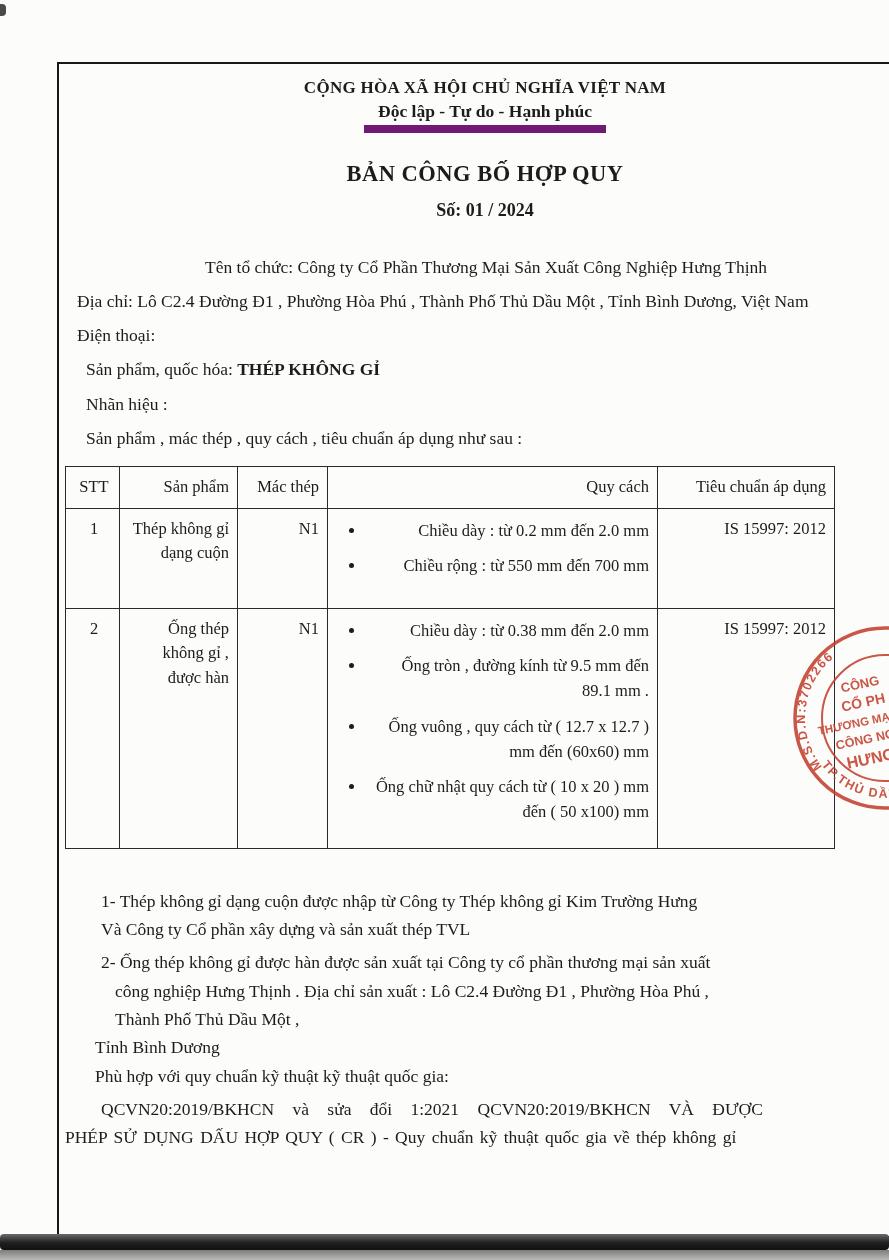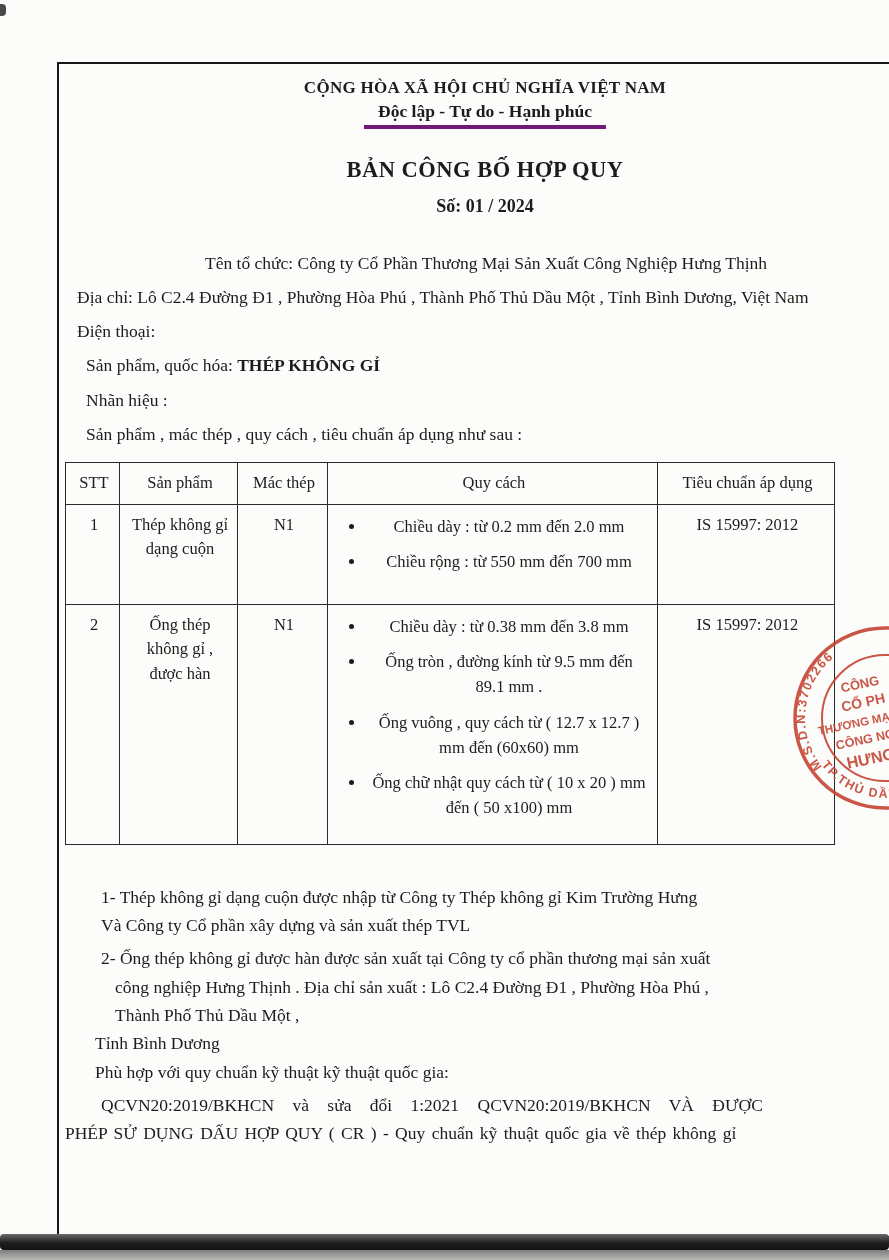--- a/index.html
+++ b/index.html
@@ -20,40 +20,40 @@
     position:absolute;
     left:57px;top:62px;
     width:856px;height:1176px;
     border:2px solid #171717;
     box-sizing:border-box;
     padding-top:8px;
   }
   .center{text-align:center;font-weight:bold;}
   .country{font-weight:bold;font-size:17px;margin-top:6px;letter-spacing:0.3px;}
   .motto{font-weight:bold;font-size:17.5px;margin-top:3px;}
-  .motto span{display:inline-block;border-bottom:4px solid #701a75;padding:0 14px 3px 14px;}
+  .motto span{display:inline-block;border-bottom:8px solid #701a75;padding:0 14px 3px 14px;}
   .doc-title{font-weight:bold;font-size:22.5px;margin-top:28px;letter-spacing:0.5px;}
   .doc-number{font-size:18px;margin-top:13px;}
   .para{font-size:17.5px;line-height:1.55;margin:7px 16px 0 18px;}
   .para.first{margin-top:33px;text-align:center;}
   .para.indent{margin-left:27px;}
   .bold{font-weight:bold;}
   
   table.products{
     border-collapse:collapse;
     margin:14px 0 0 6px;
     width:769px;
     font-size:16.5px;
     table-layout:fixed;
   }
   table.products th, table.products td{
     border:1.6px solid #2a2a2a;
     padding:8px 8px 8px 11px;
     vertical-align:top;
-    text-align:center;
+    text-align:right;
     font-weight:normal;
     line-height:1.5;
     box-sizing:border-box;
   }
   table.products th{height:40px;vertical-align:middle;margin-top:32px;}
   col.c-stt{width:54px;} col.c-sp{width:118px;} col.c-mt{width:90px;}
   col.c-qc{width:330px;} col.c-tc{width:177px;}
   .cell-stt{text-align:center !important;}
   th.cell-stt{text-align:center !important;}
   td.cell-sp{text-align:justify;}
@@ -144,21 +144,21 @@
             </ul>
           </td>
           <td>IS 15997: 2012</td>
         </tr>
         <tr class="row2">
           <td class="cell-stt">2</td>
           <td class="cell-sp">Ống thép không gỉ , được hàn</td>
           <td>N1</td>
           <td>
             <ul class="specs">
-              <li>Chiều dày : từ 0.38 mm đến 3.8 mm</li>
+              <li>Chiều dày : từ 0.38 mm đến 2.0 mm</li>
               <li>Ống tròn , đường kính từ 9.5 mm đến 89.1 mm .</li>
               <li>Ống vuông , quy cách từ ( 12.7 x 12.7 ) mm đến (60x60) mm</li>
               <li>Ống chữ nhật quy cách từ ( 10 x 20 ) mm đến ( 50 x100) mm</li>
             </ul>
           </td>
           <td>IS 15997: 2012</td>
         </tr>
       </tbody>
     </table>
 

